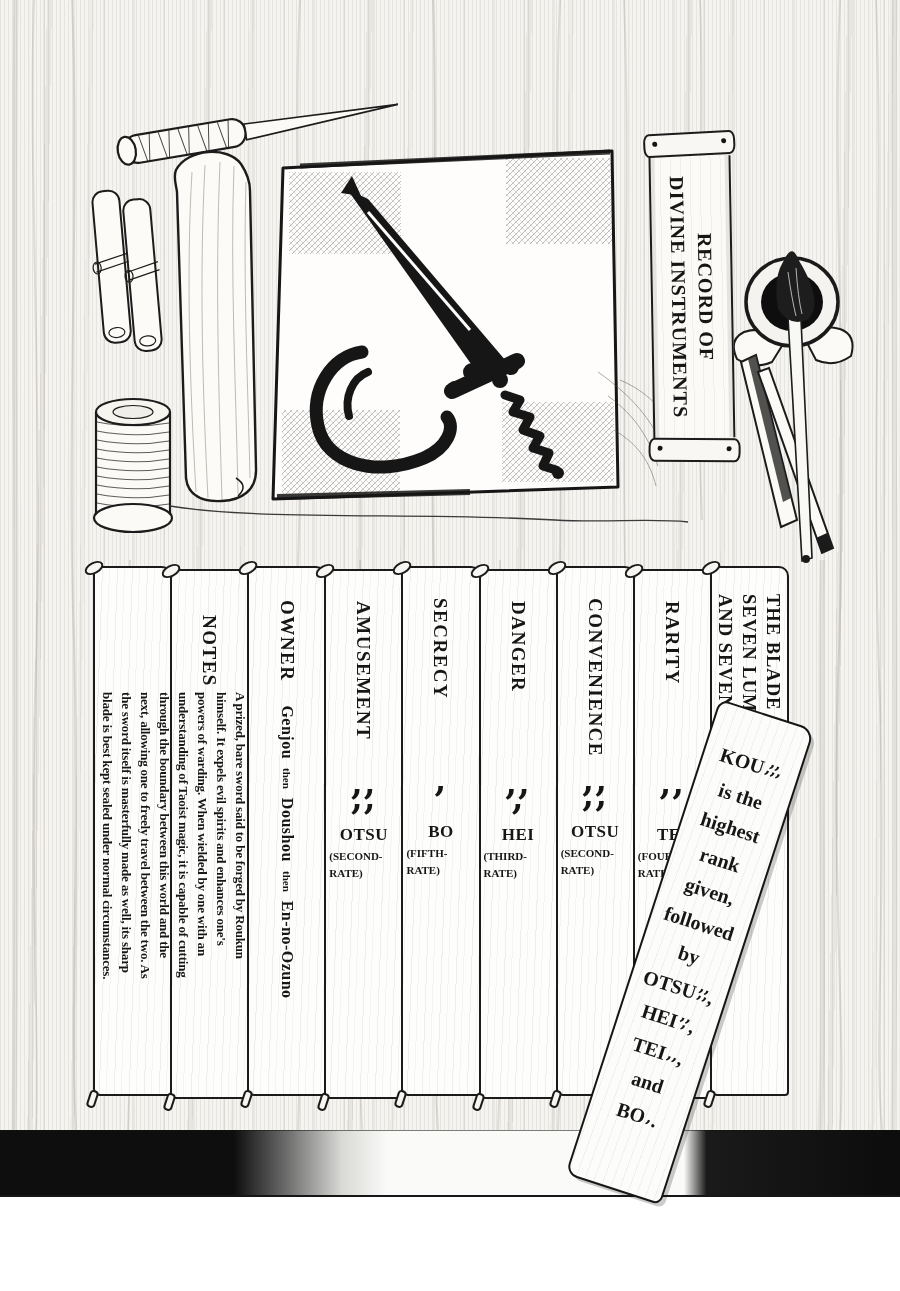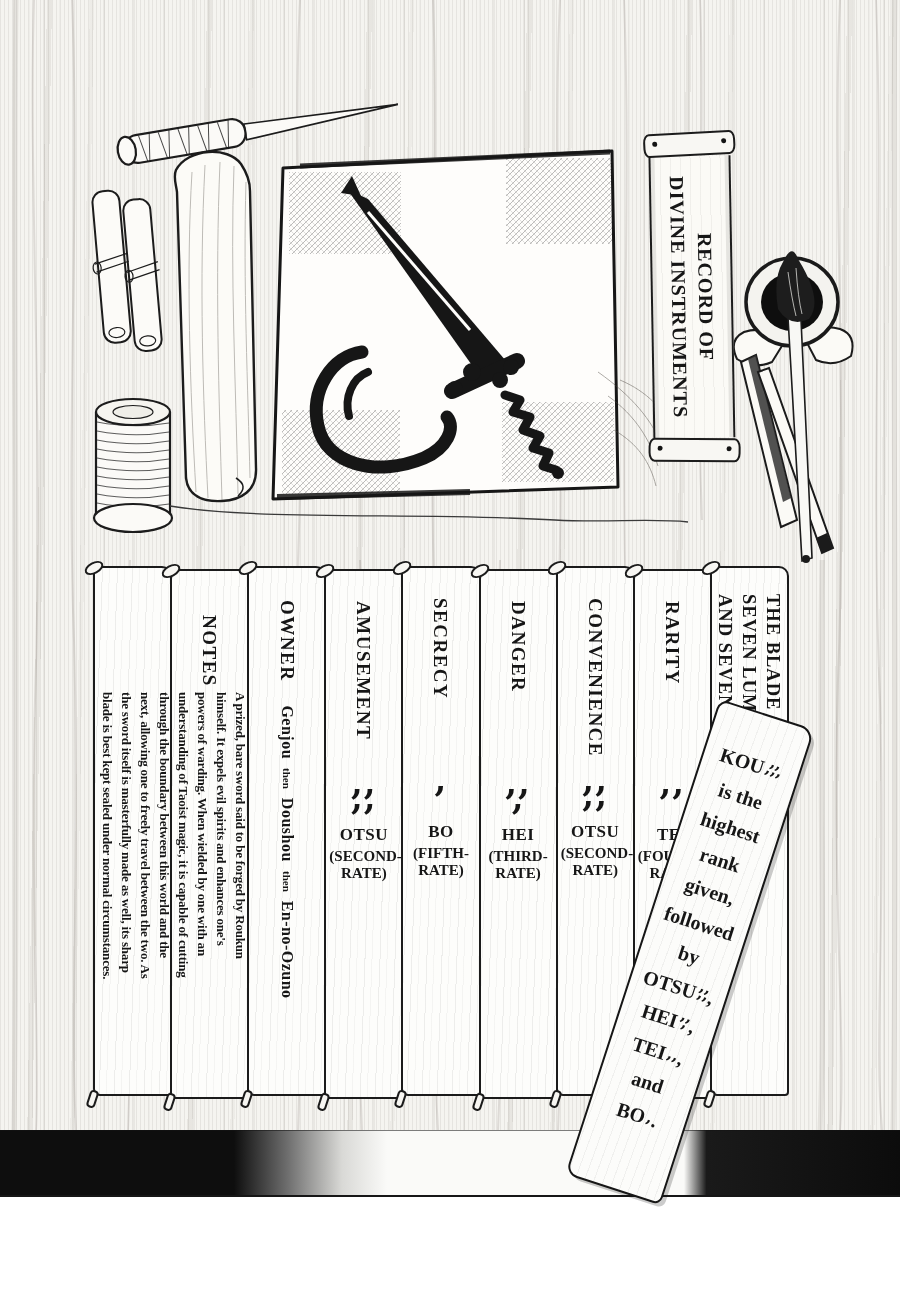--- a/index.html
+++ b/index.html
@@ -54,21 +54,21 @@
     font-size:19px;letter-spacing:1.5px;margin-top:30px;line-height:23px;}
   .strip-notes .vtitle{margin-top:44px;}
   .strip-blade .vtitle{font-size:18.5px;line-height:24px;margin-top:26px;letter-spacing:1px;}
   .owner-line{writing-mode:vertical-rl;text-orientation:mixed;font-weight:bold;margin-top:32px;}
   .owner-line .ow-t{font-size:19px;letter-spacing:1.5px;margin-inline-end:24px;}
   .owner-line .ow-v{font-size:16px;letter-spacing:.5px;}
   .owner-line .ow-then{font-size:11px;margin-inline:5px;}
   .symbol{position:absolute;top:204px;left:0;right:0;text-align:center;font-weight:bold;
     font-size:34px;line-height:15px;white-space:pre-line;letter-spacing:1px;font-family:"DejaVu Serif",serif;}
   .rank{position:absolute;top:254px;left:0;right:0;text-align:center;font-weight:bold;font-size:17px;letter-spacing:.5px;}
-  .ranknote{position:absolute;top:277px;left:3px;right:3px;text-align:center;font-weight:bold;font-size:15px;line-height:17px;}
+  .ranknote{position:absolute;top:277px;left:3px;right:3px;font-weight:bold;font-size:11px;line-height:17px;}
 
   
   .notes-body{position:absolute;left:96px;top:692px;height:402px;width:154px;z-index:3;
     writing-mode:vertical-rl;text-orientation:mixed;white-space:pre-line;
     font-weight:bold;font-size:13px;line-height:19px;letter-spacing:-0.2px;}
 
   
   .legend-strip{position:absolute;left:640px;top:702px;width:100px;height:500px;z-index:6;
     transform:rotate(18deg);background:#fcfcfa;border:2px solid #161616;box-sizing:border-box;
     border-radius:10px 14px 8px 12px;

